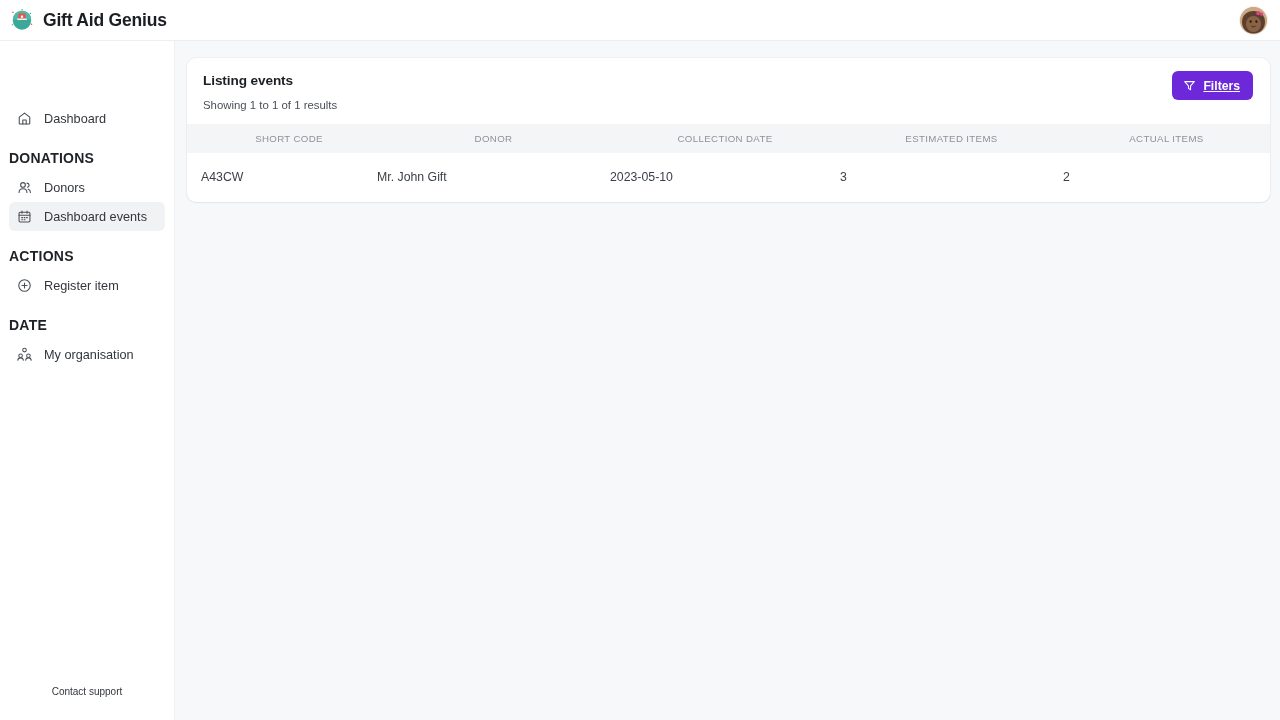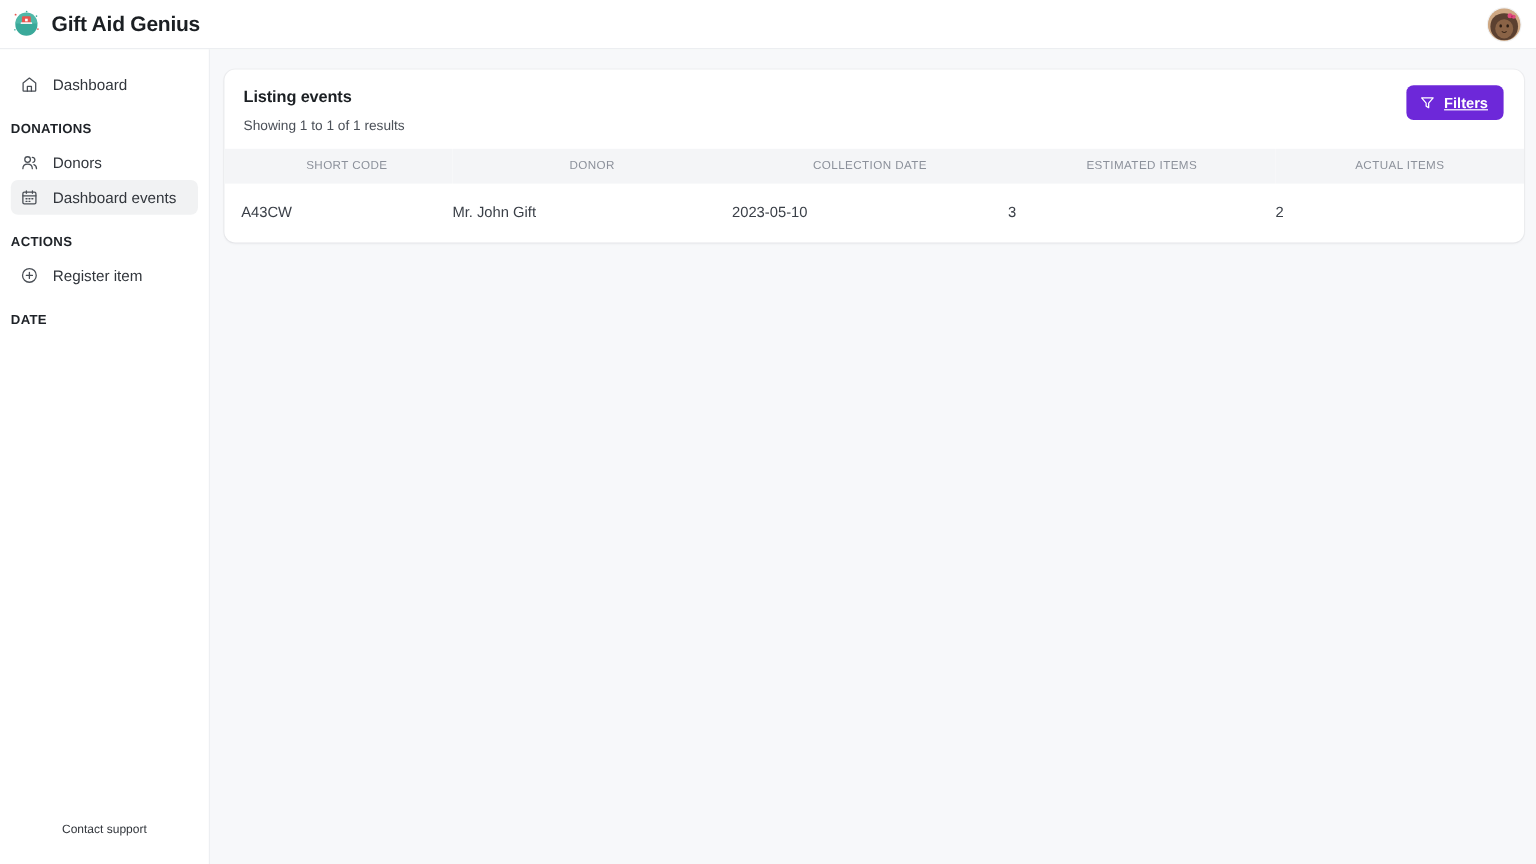--- a/index.html
+++ b/index.html
@@ -38,41 +38,41 @@
 
   
   .sidebar {
     position: absolute; top: 41px; left: 0;
     width: 175px; height: 679px;
     background: #ffffff;
     border-right: 1px solid #edeff2;
     display: flex; flex-direction: column;
     padding-top: 15px;
   }
-  .nav-scroll { flex: 1 1 auto; }
+  .nav-scroll { flex: 1 1 auto; margin-top: 48px; }
   .nav-item {
     display: flex; align-items: center; gap: 12px;
     height: 29px;
     margin: 0 9px;
     padding: 0 8px;
     border-radius: 6px;
     color: #32363c;
     font-size: 12.7px;
     cursor: pointer;
     user-select: none;
   }
   .nav-item.active { background: #f1f2f3; }
   .nav-icon {
     width: 15px; height: 15px;
     display: flex; align-items: center; justify-content: center;
     color: #4a4f56; flex: none;
   }
   .nav-icon svg { width: 15px; height: 15px; display: block; }
   .section-label {
-    font-size: 11px; font-weight: bold; color: #1e2227;
+    font-size: 14px; font-weight: bold; color: #1e2227;
     letter-spacing: 0.25px;
     padding: 0 9px 0 9px;
     margin: 17px 0 7px 0;
   }
   .sidebar-footer {
     height: 58px;
     display: flex; align-items: center; justify-content: center;
   }
   .support-link {
     font-size: 10px; color: #32363c; cursor: pointer;
@@ -229,20 +229,32 @@
             <circle cx="8" cy="8" r="6.1"></circle>
             <path d="M8 5.3 L8 10.7 M5.3 8 L10.7 8"></path>
           </svg>
         </span>
         <span>Register item</span>
       </div>
     </div>
 
     <div>
       <div class="section-label">DATE</div>
+      <div class="nav-item">
+        <span class="nav-icon">
+          <svg viewBox="0 0 16 16" fill="none" stroke="currentColor" stroke-width="1.1" stroke-linecap="round" stroke-linejoin="round">
+            <circle cx="8" cy="3.3" r="1.9"></circle>
+            <circle cx="3.8" cy="9.4" r="1.9"></circle>
+            <circle cx="12.2" cy="9.4" r="1.9"></circle>
+            <path d="M0.9 14.2 Q0.9 11.6 3.8 11.6 Q6.7 11.6 6.7 14.2"></path>
+            <path d="M9.3 14.2 Q9.3 11.6 12.2 11.6 Q15.1 11.6 15.1 14.2"></path>
+          </svg>
+        </span>
+        <span>My organisation</span>
+      </div>
     </div>
 
   </div>
   <div class="sidebar-footer">
     <span class="support-link">Contact support</span>
   </div>
 </nav>
 
 <main class="main">
   <section class="card">

